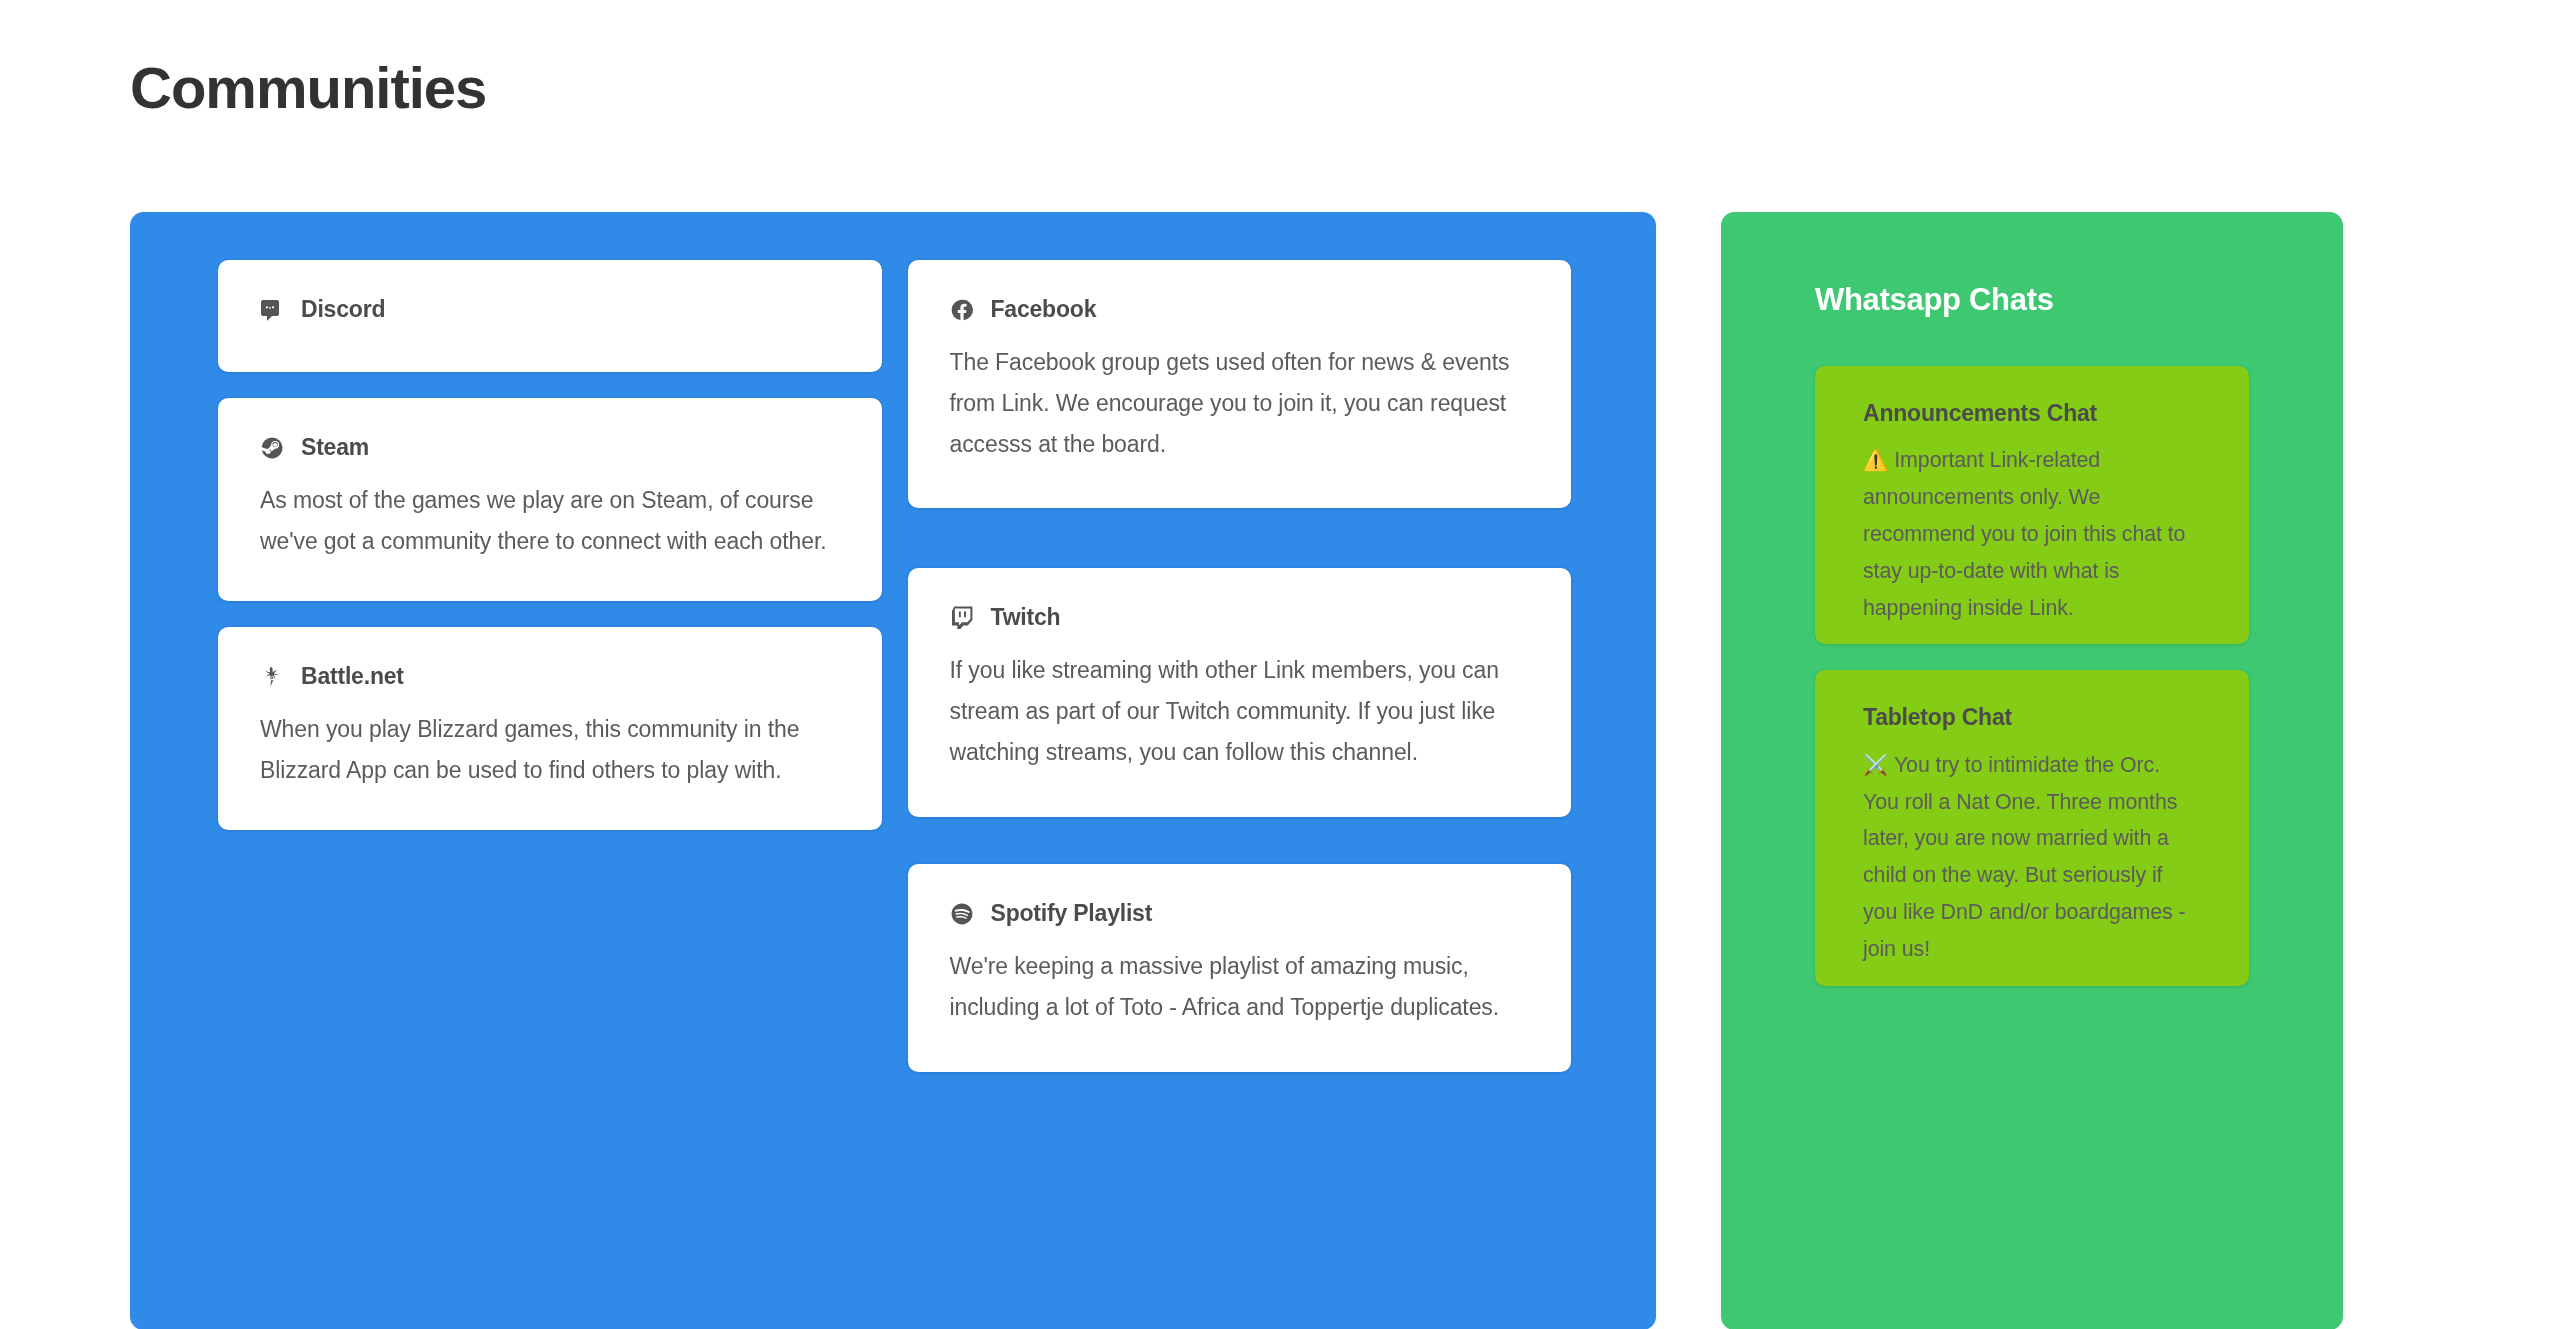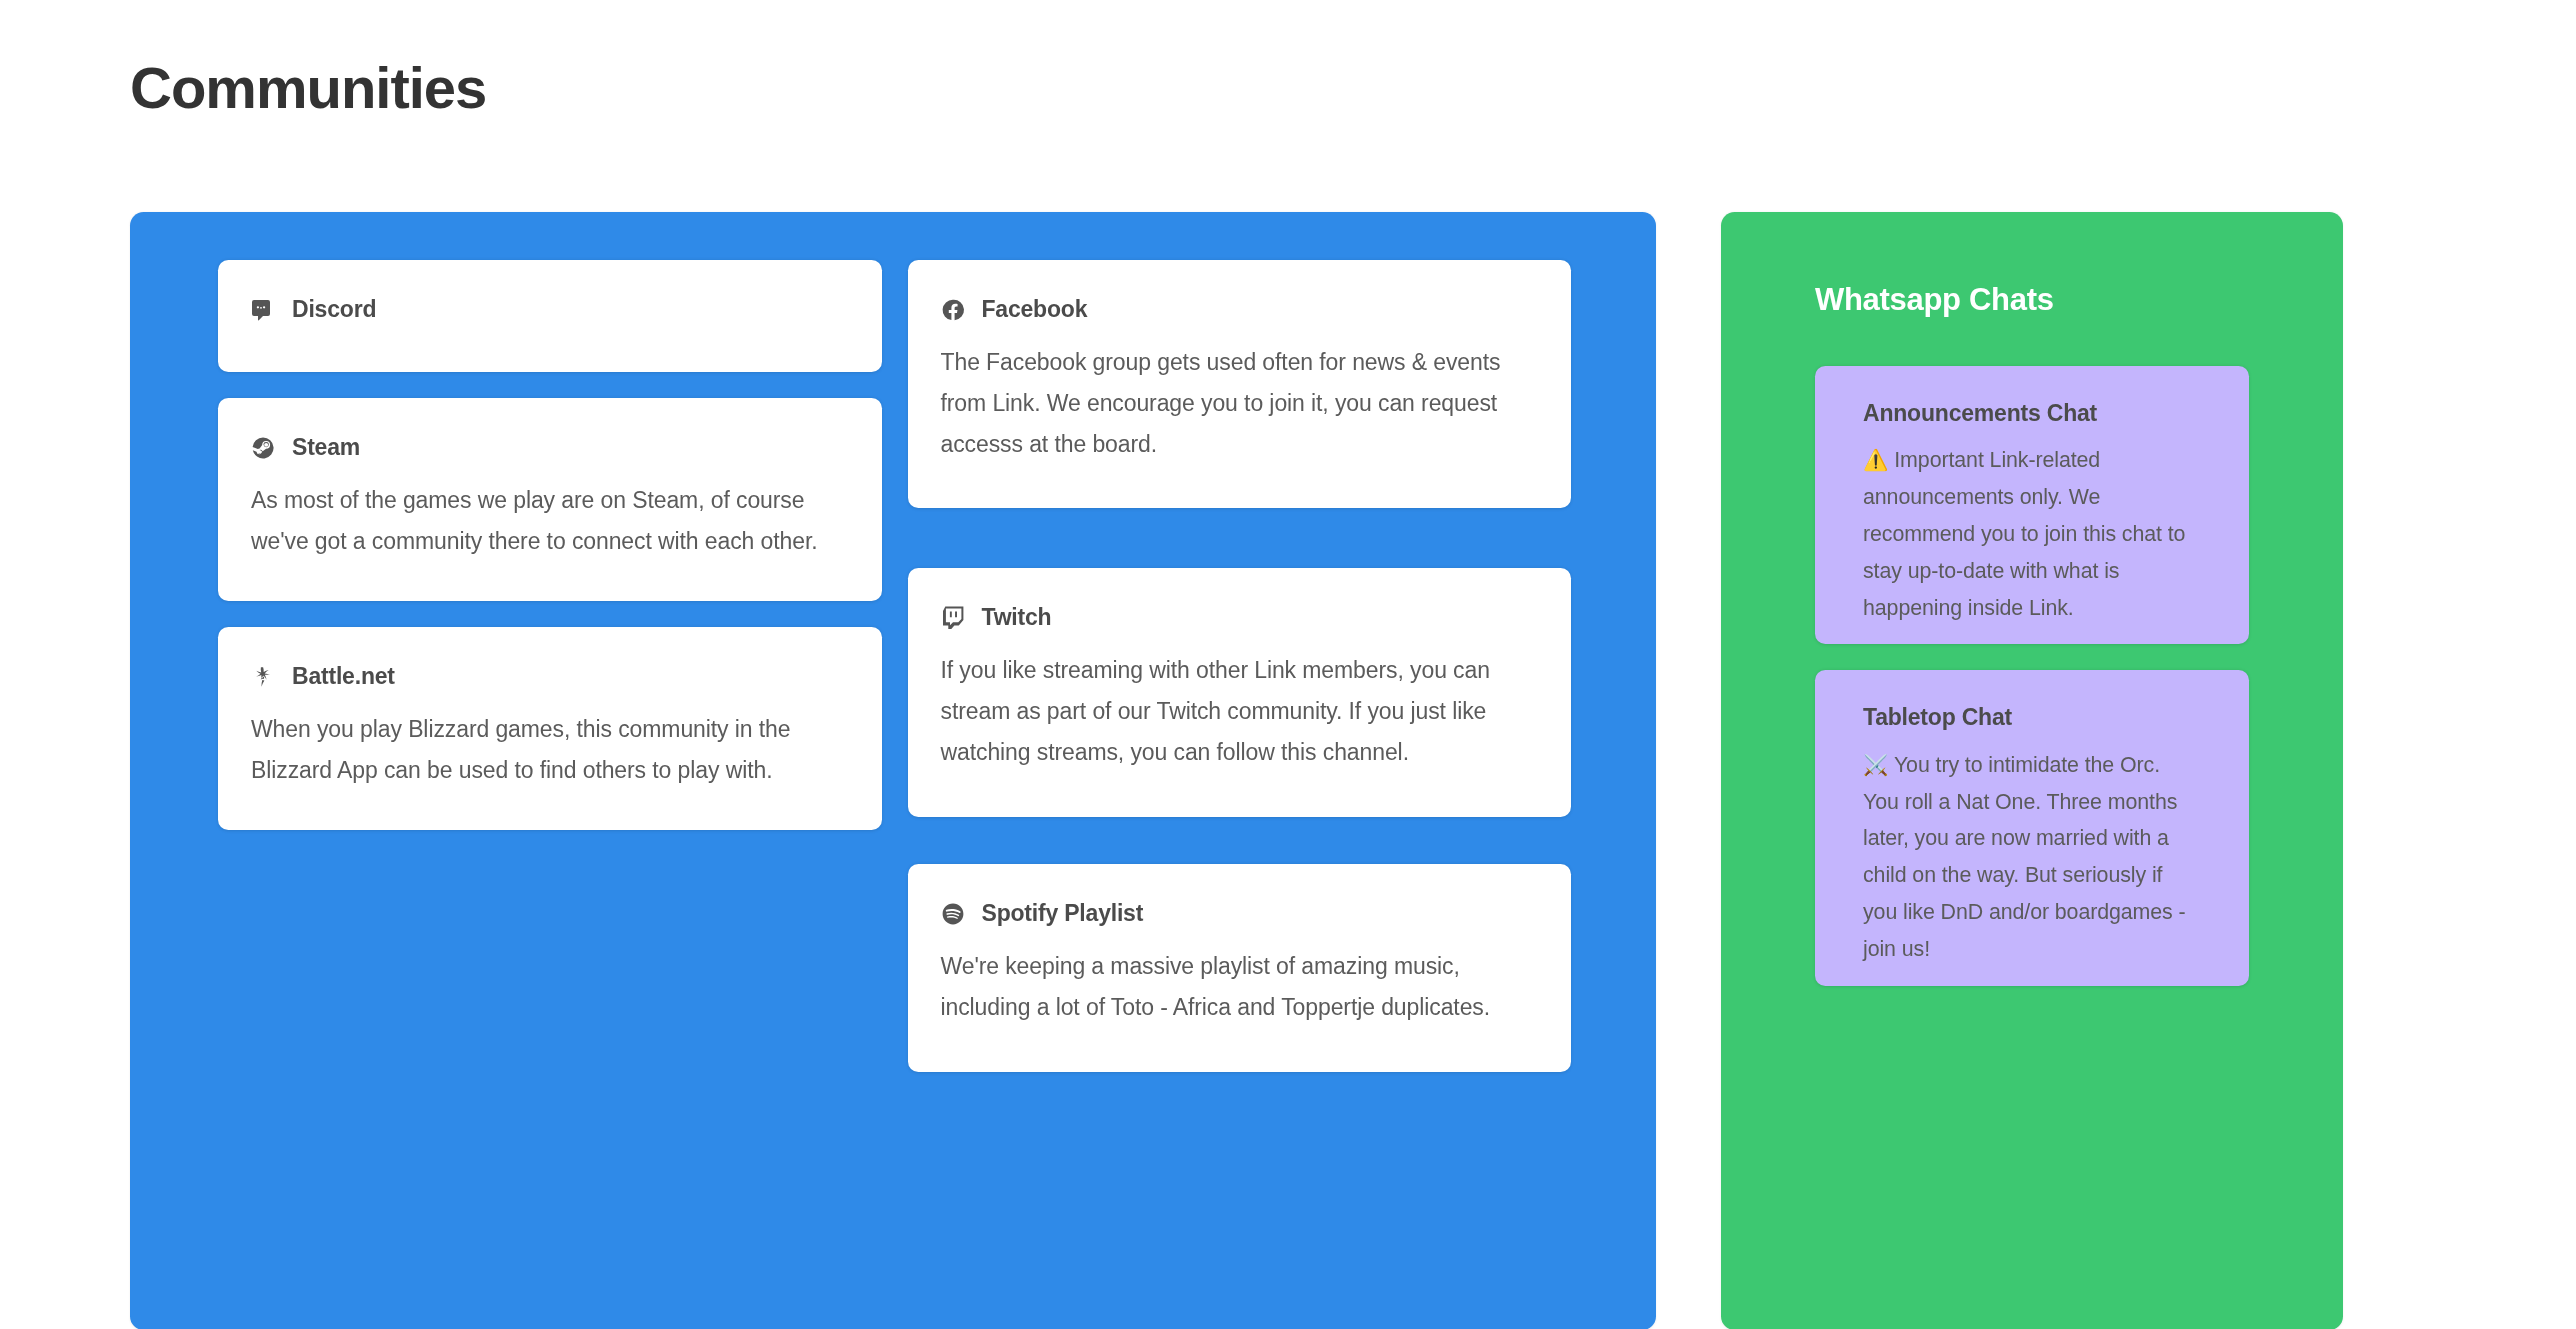--- a/index.html
+++ b/index.html
@@ -82,21 +82,21 @@
     display: flex;
     flex-direction: column;
     gap: 26px;
     flex: 1 1 0;
   }
 
   .card {
     background: #ffffff;
     border-radius: 10.3px;
     box-shadow: 0 0.9px 3.4px rgba(0,0,0,0.12);
-    padding: 36px 48px 39px 33px;
+    padding: 36px 48px 39px 42px;
   }
 
   .card-title {
     display: flex;
     align-items: center;
     gap: 17px;
     font-size: 23px;
     font-weight: 700;
     color: #4b4b4b;
     letter-spacing: -0.2px;
@@ -126,21 +126,21 @@
 
   
   .chat-list {
     display: flex;
     flex-direction: column;
     gap: 26px;
     padding: 48px 94px 0 94px;
   }
 
   .chat-card {
-    background: #c4b5fd;
+    background: #84cc16;
     border-radius: 10.3px;
     box-shadow: 0 0.9px 3.4px rgba(0,0,0,0.12);
     padding: 34px 48px 18px 48px;
   }
 
   .chat-title {
     font-size: 23px;
     font-weight: 700;
     color: #4b4b4b;
     letter-spacing: -0.2px;

